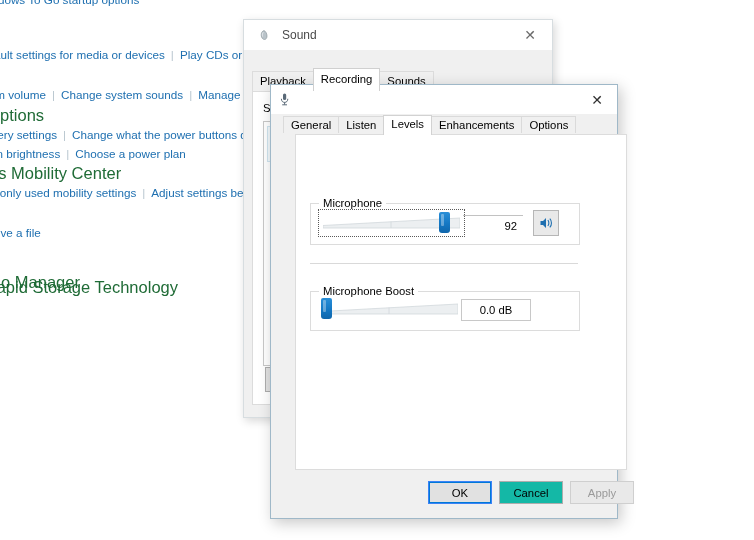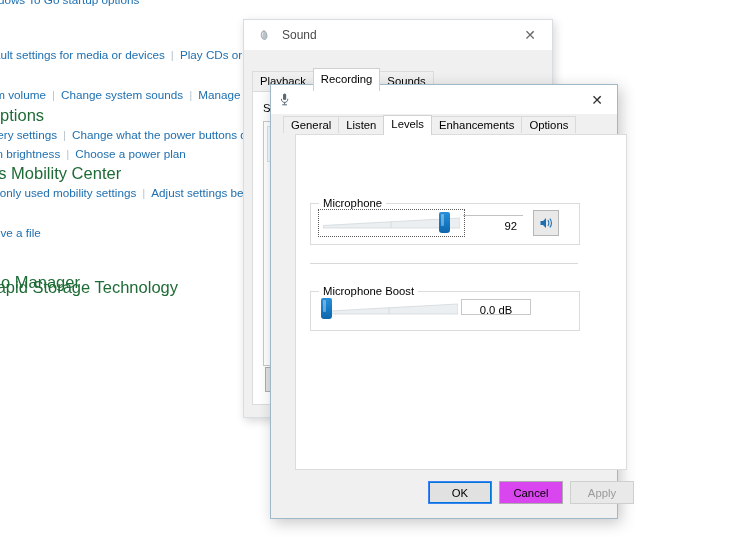--- a/index.html
+++ b/index.html
@@ -350,21 +350,21 @@
     width: 60px;
     height: 18px;
     border-top: 1px solid #c2c2c2;
     padding-right: 6px;
     line-height: 20px;
   }
   #boost-value {
     left: 150px;
     top: 7px;
     width: 70px;
-    height: 16px;
+    height: 22px;
     border: 1px solid #c8c8c8;
     background: #fff;
     text-align: center;
     line-height: 21px;
   }
 
   #mute-button {
     position: absolute;
     left: 222px;
     top: 6px;
@@ -386,21 +386,21 @@
     height: 46px;
   }
   .dlg-btn {
     position: absolute;
     top: 9px;
     width: 64px;
     height: 23px;
     font-size: 11.3px;
     line-height: 22px;
     text-align: center;
-    background: #d946ef;
+    background: #14b8a6;
     border: 1px solid #adadad;
     color: #000;
     box-sizing: border-box;
   }
   #btn-ok {
     left: 157px;
     background: #e1e1e1;
     border: 1px solid #3b82f6;
     outline: 1px solid #0078d7;
     outline-offset: -2px;

